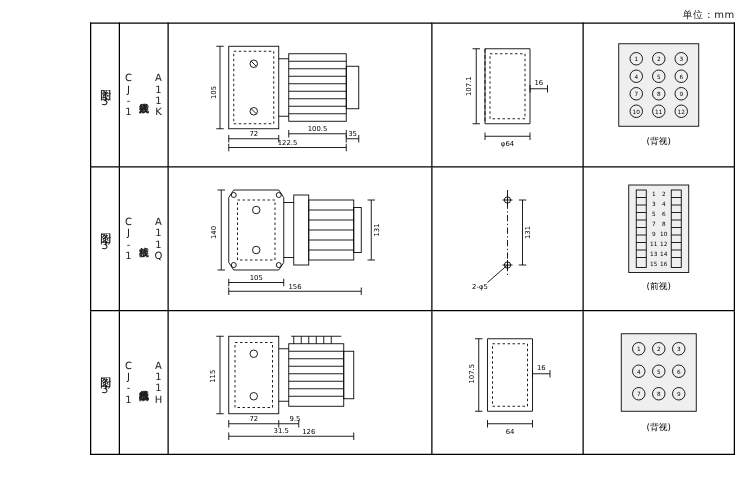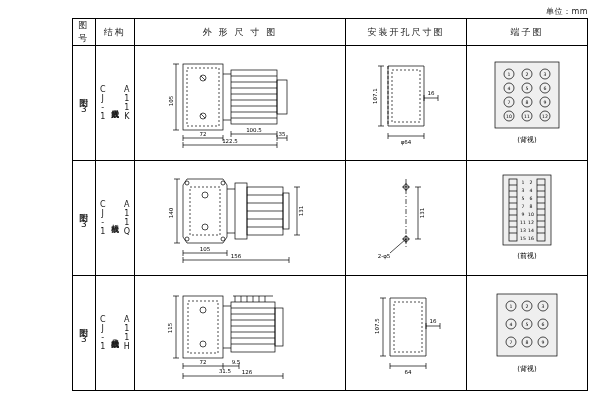--- a/index.html
+++ b/index.html
@@ -29,27 +29,20 @@
 </style>
 </head>
 <body>
 
 <div class="page">
 
   <div class="unit">单位：mm</div>
 
   <table class="main">
     <tbody>
-        <tr>
-      <th class="hd c1">图号</th>
-      <th class="hd c2">结构</th>
-      <th class="hd c3">外 形 尺 寸 图</th>
-      <th class="hd c4">安装开孔尺寸图</th>
-      <th class="hd c5">端子图</th>
-    </tr>
 
     <tr class="body">
       <td class="c1">
         <div class="cellcenter">
               <span class="vtext">附图 3</span>
             </div>
       </td>
       <td class="c2">
         <div class="struct">
           <div class="col">

